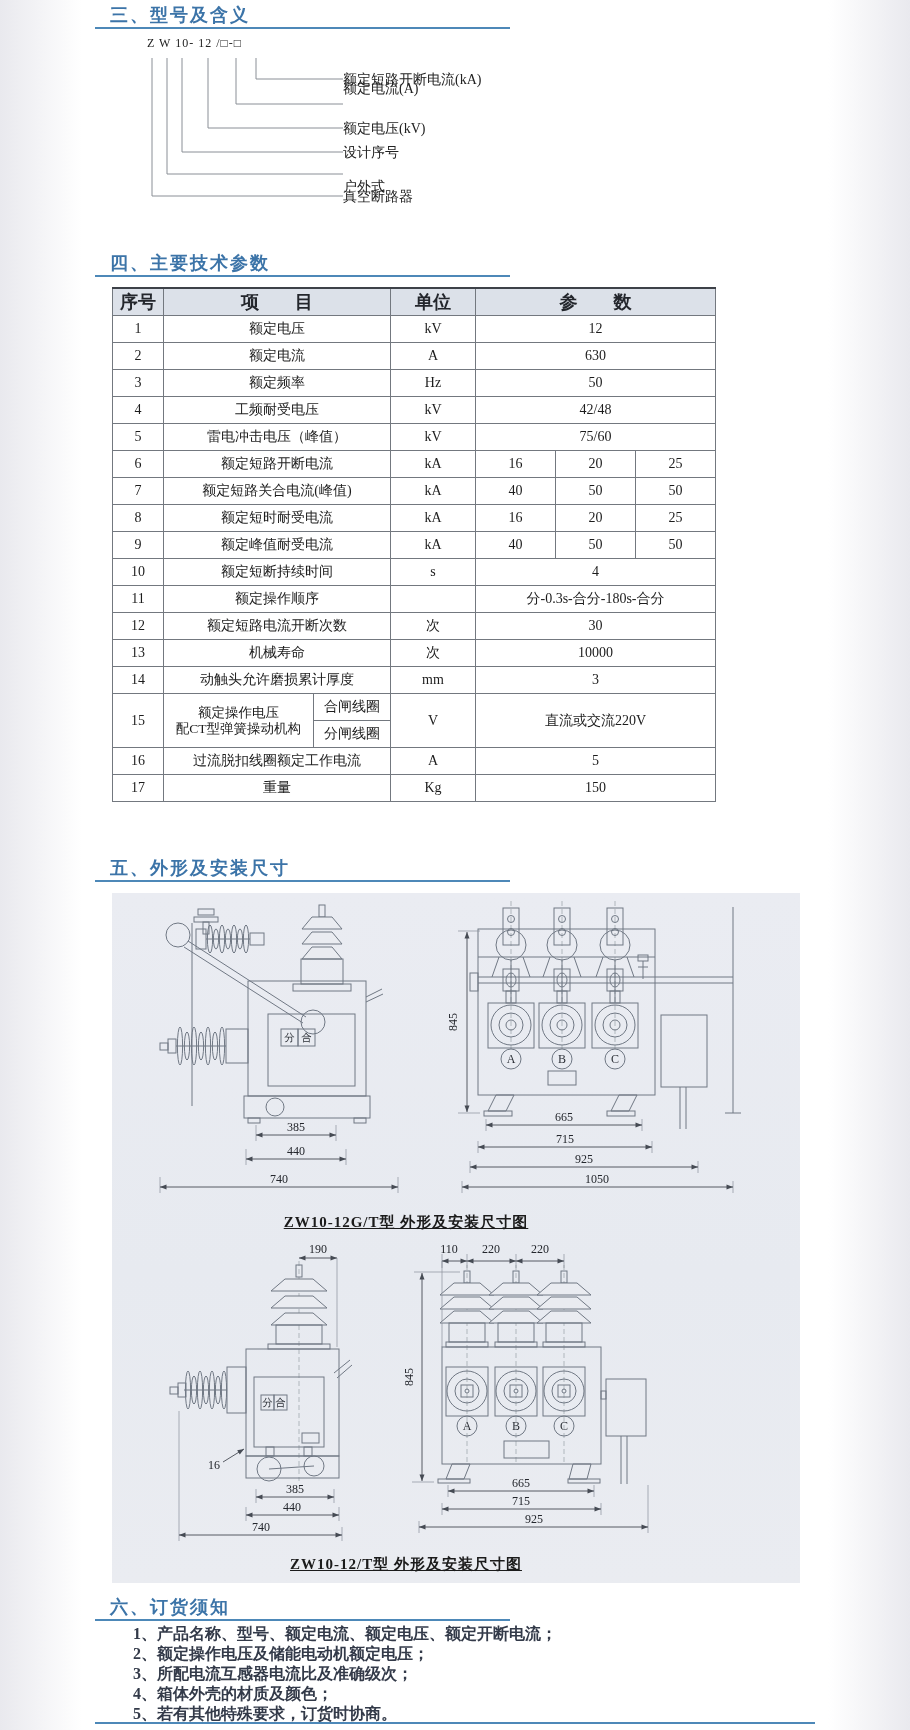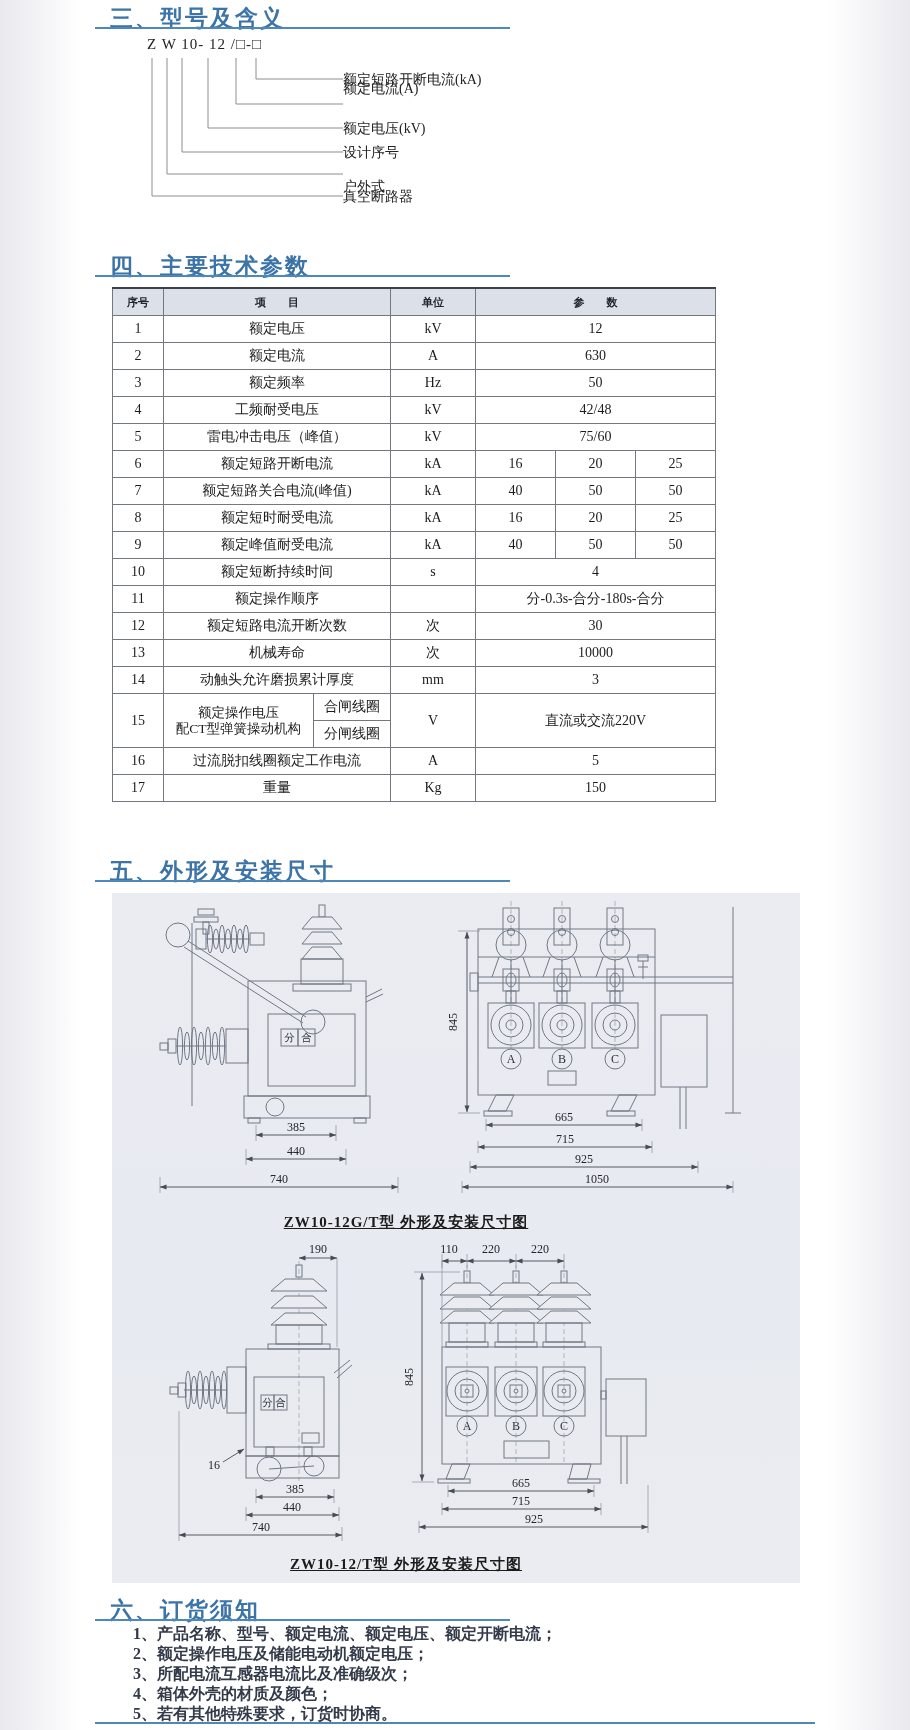--- a/index.html
+++ b/index.html
@@ -2,30 +2,30 @@
 <html><head>
 <meta charset="utf-8">
 <style>
   html,body{margin:0;padding:0;}
   body{background:#fff;}
   .page{position:relative;width:910px;height:1730px;overflow:hidden;
         background:linear-gradient(90deg,#e9e9ee 0%,#ffffff 9%,#ffffff 91%,#e9e9ee 100%);
         font-family:"Liberation Serif","DejaVu Serif",serif;color:#1c1c1c;}
   .abs{position:absolute;}
   .sec-h{position:absolute;font-family:"Liberation Sans","DejaVu Sans",sans-serif;
-         font-weight:bold;font-size:23px;letter-spacing:2px;color:#3c74a8;}
+         font-weight:bold;font-size:18px;letter-spacing:2px;color:#3c74a8;}
   .h-rule{position:absolute;width:415px;height:2px;background:#4d88b8;}
-  .model-code{position:absolute;left:147px;top:36px;font-size:15px;letter-spacing:1px;color:#222;}
+  .model-code{position:absolute;left:147px;top:36px;font-size:12px;letter-spacing:1px;color:#222;}
   .model-label{position:absolute;left:343px;font-size:14px;color:#222;white-space:nowrap;}
   
   table.params{position:absolute;left:112px;top:287px;width:603px;border-collapse:collapse;
         table-layout:fixed;border:1px solid #4a4e55;border-top:2px solid #3d4148;}
   table.params th,table.params td{border:1px solid #73787f;text-align:center;vertical-align:middle;
         font-size:14px;color:#1c1c1c;padding:0;overflow:hidden;}
-  table.params th{background:#dce1e9;font-weight:bold;font-size:11px;height:26px;color:#23262c;}
+  table.params th{background:#dce1e9;font-weight:bold;font-size:18px;height:26px;color:#23262c;}
   table.params tr{height:27px;}
   .it2{line-height:16px;font-size:13.5px;}
   
   .panel{position:absolute;left:112px;top:893px;width:688px;height:690px;
          background:linear-gradient(180deg,#eaecf2 0%,#e7eaf0 55%,#eaecf1 100%);}
   .cap{position:absolute;left:104px;width:380px;text-align:center;font-weight:bold;
        font-size:15px;color:#1b1b1b;letter-spacing:1px;text-decoration:underline;}
   .notes{position:absolute;left:133px;top:1624px;font-size:16px;font-weight:bold;
          color:#333a49;line-height:20px;}
   .foot-rule{position:absolute;left:95px;top:1722px;width:720px;height:2px;background:#4d88b8;}

